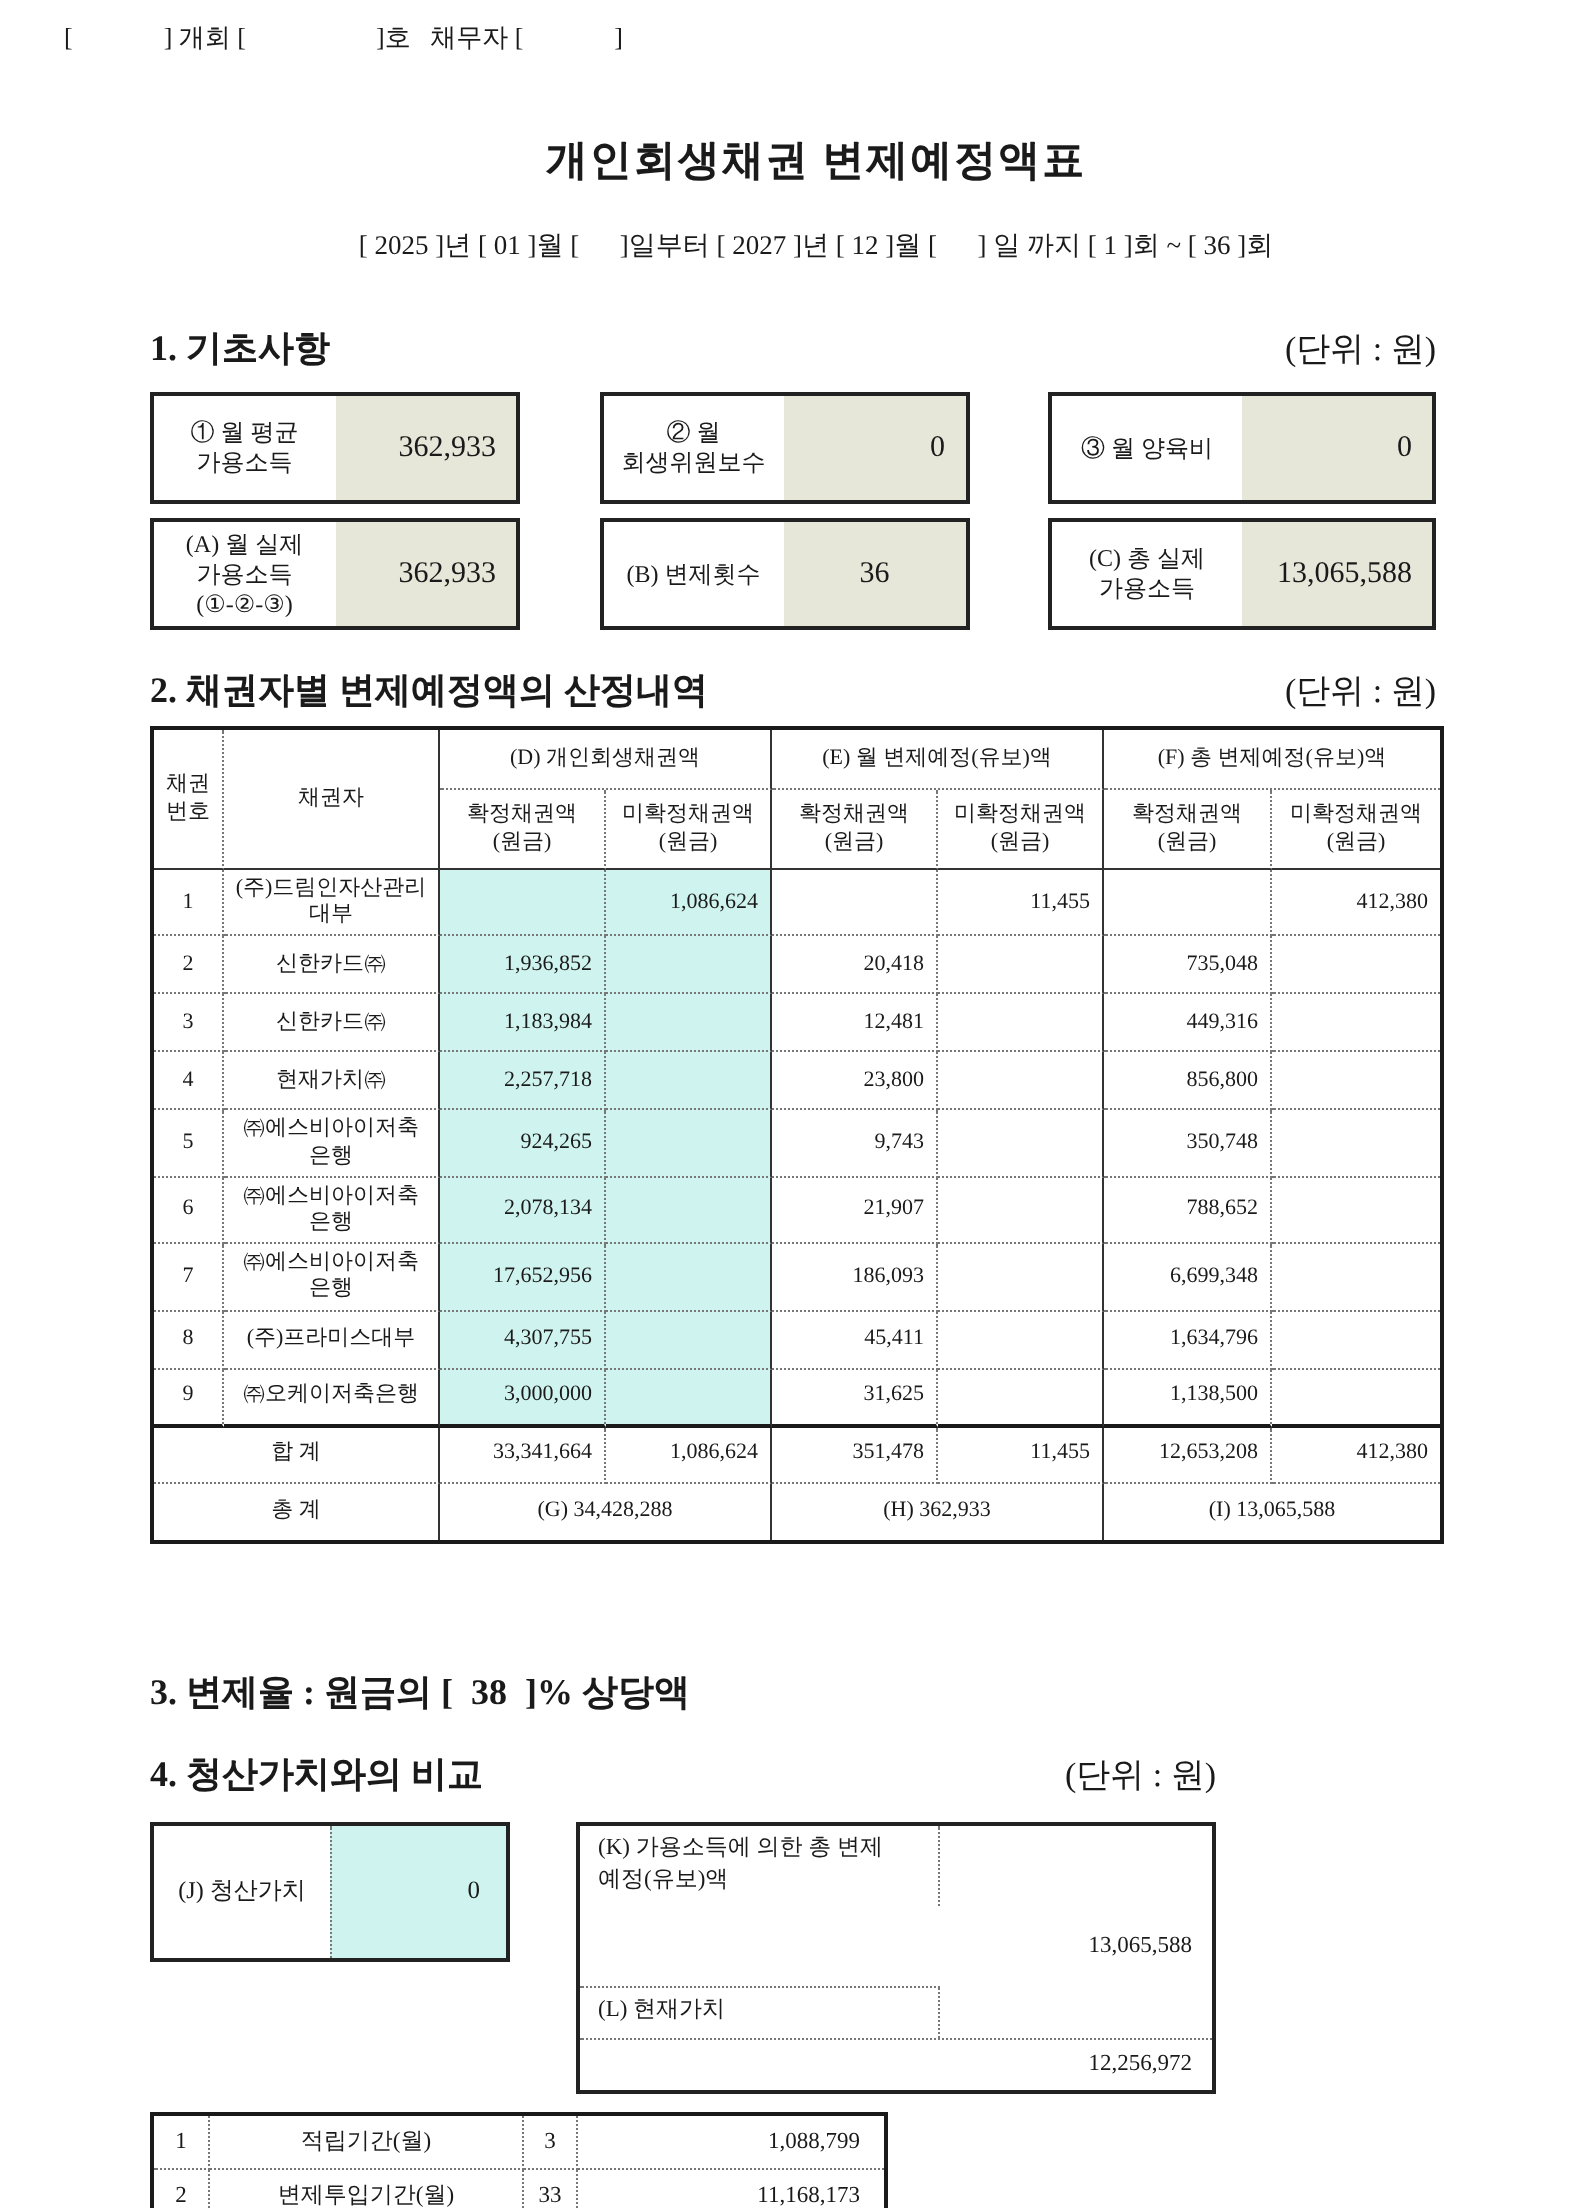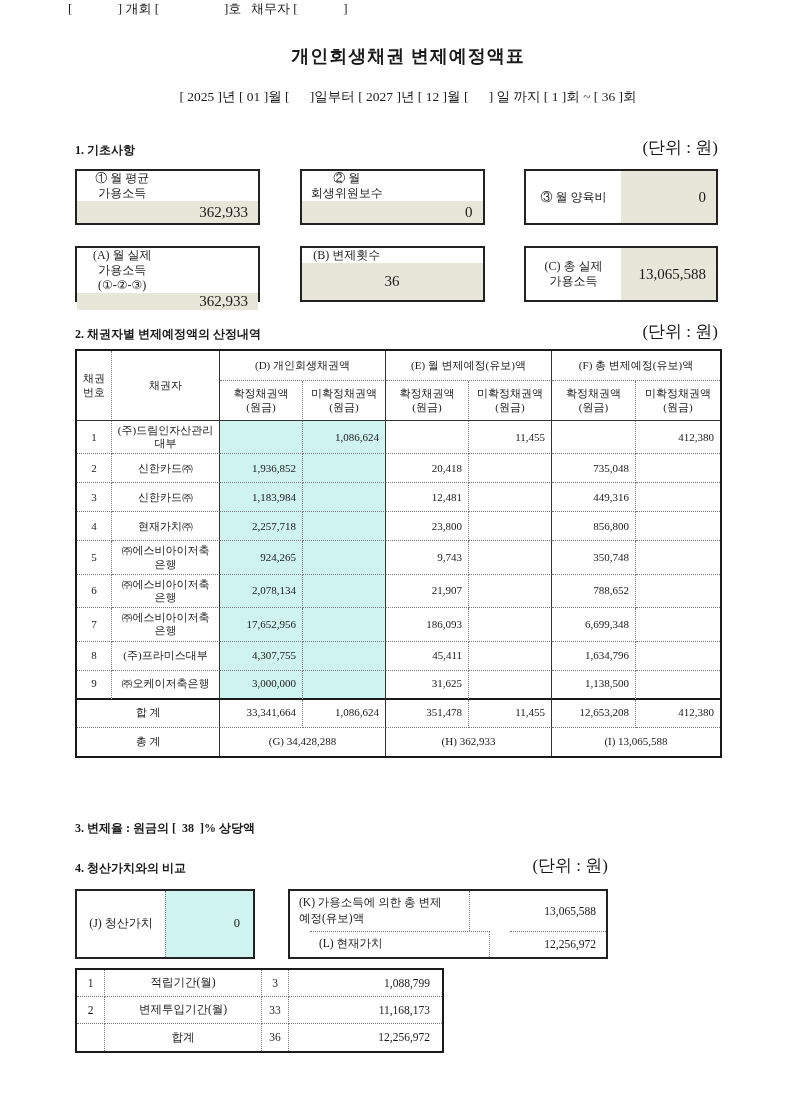--- a/index.html
+++ b/index.html
@@ -8,57 +8,58 @@
     font-family: "Liberation Serif", "DejaVu Serif", serif;
     color: #1a1a1a;
     position: relative;
     overflow: hidden;
   }
   .pre { white-space: pre; }
   .preline { white-space: pre-line; }
 
   
   .case-line {
-    margin-left: 68px;
+    padding-top: 10px;
+    margin-left: 32px;
     font-size: 13px;
   }
   
   .doc-title {
-    margin-top: 26px;
+    margin-top: 38px;
     text-align: center;
-    font-size: 18px;
+    font-size: 21px;
     font-weight: bold;
     letter-spacing: 1px;
     padding-left: 24px;
   }
   .period-line {
     margin-top: 20px;
     text-align: center;
     font-size: 13.5px;
     padding-left: 24px;
   }
 
   .content { margin-left: 75px; width: 643px; }
 
   .sec-head-row {
     display: flex;
     justify-content: space-between;
     align-items: flex-end;
   }
-  .sec-heading { font-size: 12px; font-weight: bold; }
+  .sec-heading { font-size: 18px; font-weight: bold; }
   .unit-label { font-size: 17px; }
 
   
   .s1-head { margin-top: 30px; }
   .box-grid {
     margin-top: 10px;
     display: flex;
     justify-content: space-between;
   }
-  .box-grid + .box-grid { margin-top: 21px; }
+  .box-grid + .box-grid { margin-top: 7px; }
   .info-box {
     border: 2px solid #222;
     height: 56px;
     display: flex;
   }
   .info-box .box-label {
     width: 50%;
     display: flex;
     align-items: center;
     justify-content: center;
@@ -70,21 +71,21 @@
   .info-box .box-value {
     flex: 1;
     background: #e6e6d9;
     display: flex;
     align-items: center;
     justify-content: flex-end;
     padding-right: 10px;
     font-size: 15px;
   }
   .info-box .box-value.val-center { justify-content: center; padding-right: 0; }
-  .w185 { width: 185px; flex-direction: column; }
+  .w185 { width: 185px; }
   .w194 { width: 194px; }
 
   
   .s2-head { margin-top: 18px; }
   table.main {
     margin-top: 6px;
     width: 643px;
     border-collapse: separate;
     border-spacing: 0;
     border: 2px solid #1a1a1a;
@@ -130,27 +131,27 @@
   }
   .jbox .box-value {
     flex: 1;
     background: #cff3ee;
     border-left: 1px dotted #777;
     display: flex; align-items: center; justify-content: flex-end;
     padding-right: 13px;
     font-size: 12.5px;
   }
   .klbox { width: 320px; border: 2px solid #222; }
-  .klrow { display: flex; }
+  .klrow { display: flex; flex-direction: column; }
   .klrow + .klrow .klcell { border-top: 1px dotted #777; }
   .klcell { padding: 4px 9px; font-size: 11.5px; display: flex; align-items: center; }
   .kl-label { width: 180px; border-right: 1px dotted #777; line-height: 1.35; }
   .kl-value { flex: 1; justify-content: flex-end; padding-right: 10px; }
   .klrow.tall .klcell { min-height: 40px; }
-  .klrow.short .klcell { min-height: 26px; margin-left: 20px; }
+  .klrow.short .klcell { min-height: 26px; }
 
   
   .s5-heading { margin-top: 26px; }
   table.calc {
     margin-top: 9px;
     width: 365px;
     border-collapse: separate;
     border-spacing: 0;
     border: 2px solid #1a1a1a;
     table-layout: fixed;

